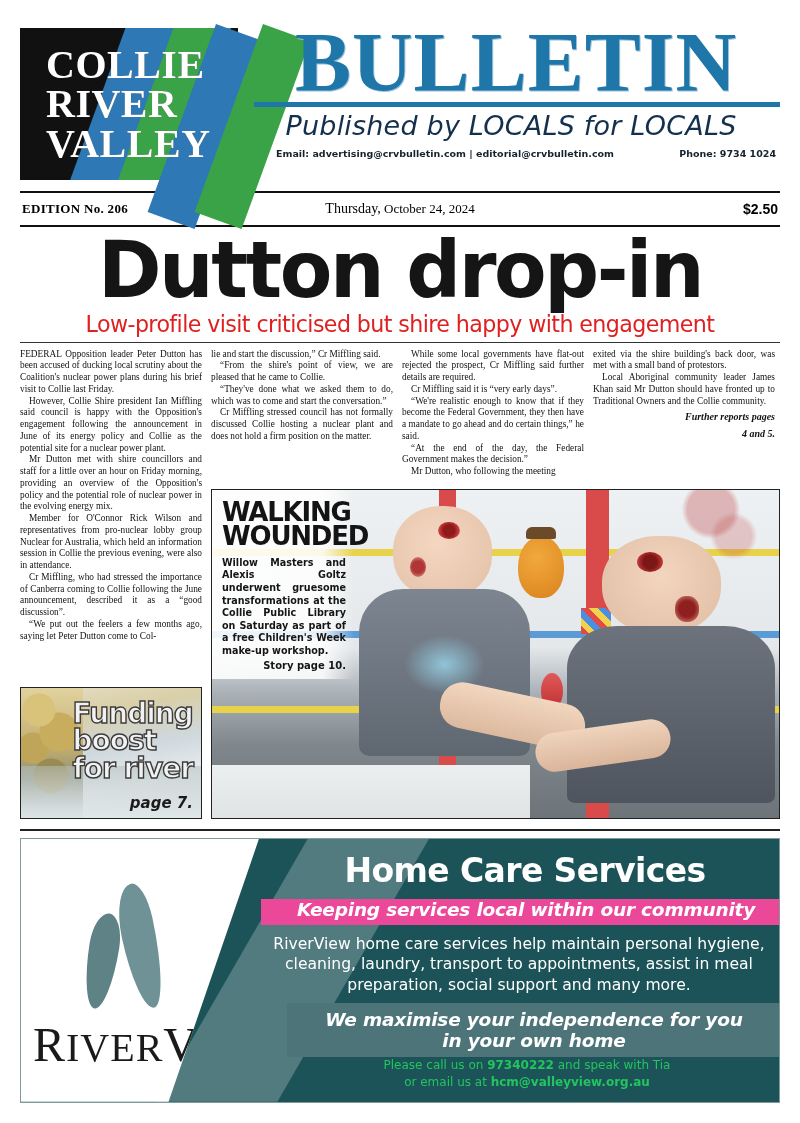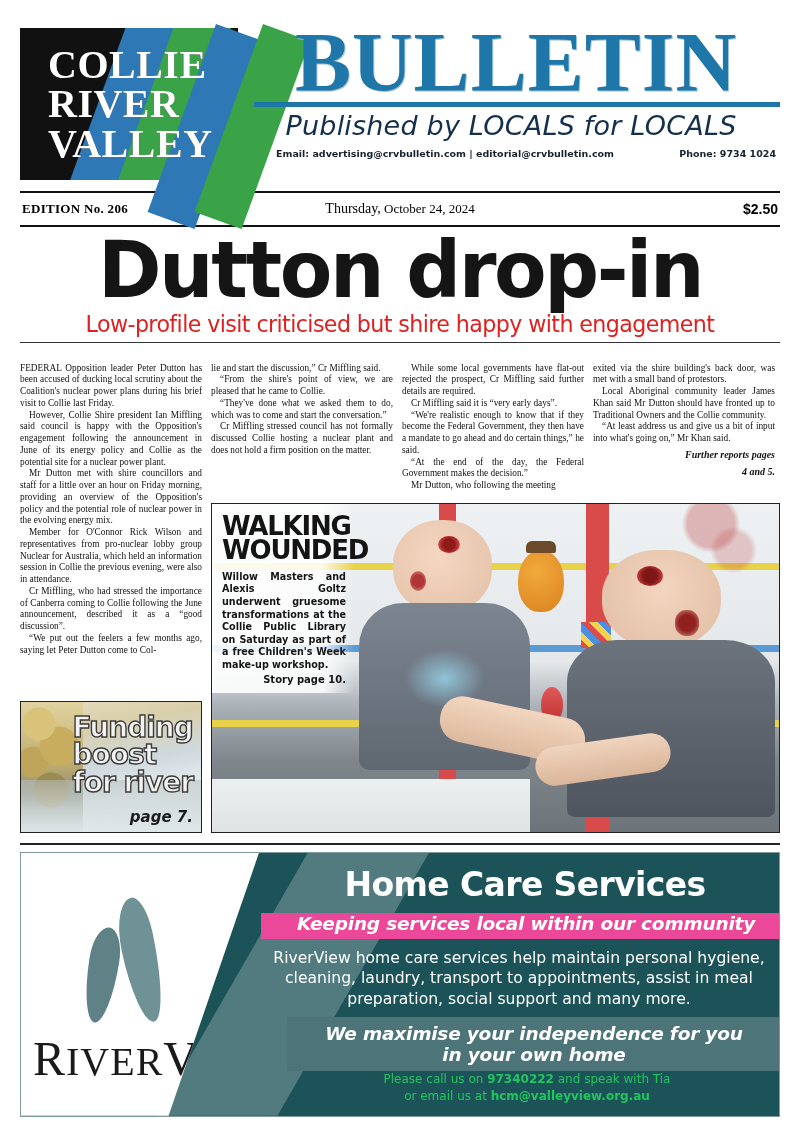--- a/index.html
+++ b/index.html
@@ -34,26 +34,26 @@
     top: -40px;
     width: 54px;
     height: 260px;
     transform: rotate(20deg);
     transform-origin: top left;
   }
   .stripe-blue { left: 120px; background: #2e79b5; }
   .stripe-green { left: 168px; background: #3aa347; }
   .logo-words {
     position: absolute;
-    left: 0; top: 0;
+    left: 16px; top: 0;
     width: 218px; height: 152px;
     display: flex;
     flex-direction: column;
     justify-content: center;
-    padding-left: 28px;
+    padding-left: 10px;
     z-index: 4;
   }
   .logo-words span {
     color: #ffffff;
     font-family: "Liberation Serif", serif;
     font-weight: 700;
     font-size: 40px;
     line-height: 0.99;
     letter-spacing: 0.5px;
     text-shadow: 0 0 0 #000;
@@ -179,21 +179,21 @@
     transform: scaleX(0.985);
   }
   .hr-thin {
     margin: 5px 20px 0 20px;
     border-top: 1px solid #333;
   }
 
   
   .body-area {
     position: relative;
-    margin: 20px 20px 0 20px;
+    margin: 6px 20px 0 20px;
     height: 470px;
   }
   .cols {
     display: flex;
     gap: 9px;
     height: 100%;
   }
   .col {
     width: 182px;
     font-family: "Liberation Serif", serif;
@@ -600,21 +600,20 @@
         <p>While some local governments have flat-out rejected the prospect, Cr Miffling said further details are required.</p>
         <p>Cr Miffling said it is “very early days”.</p>
         <p>“We're realistic enough to know that if they become the Federal Government, they then have a mandate to go ahead and do certain things,” he said.</p>
         <p>“At the end of the day, the Federal Government makes the decision.”</p>
         <p>Mr Dutton, who following the meeting</p>
       </div>
 
       <div class="col">
         <p class="first">exited via the shire building's back door, was met with a small band of protestors.</p>
         <p>Local Aboriginal community leader James Khan said Mr Dutton should have fronted up to Traditional Owners and the Collie community.</p>
-        <p>“At least address us and give us a bit of input into what's going on,” Mr Khan said.</p>
         <p class="sig">Further reports pages</p>
         <p class="sig">4 and 5.</p>
       </div>
     </div>
 
     <div class="promo-box">
       <div class="promo-trees"></div>
       <div class="promo-water"></div>
       <div class="promo-text">
         <div>Funding</div>

